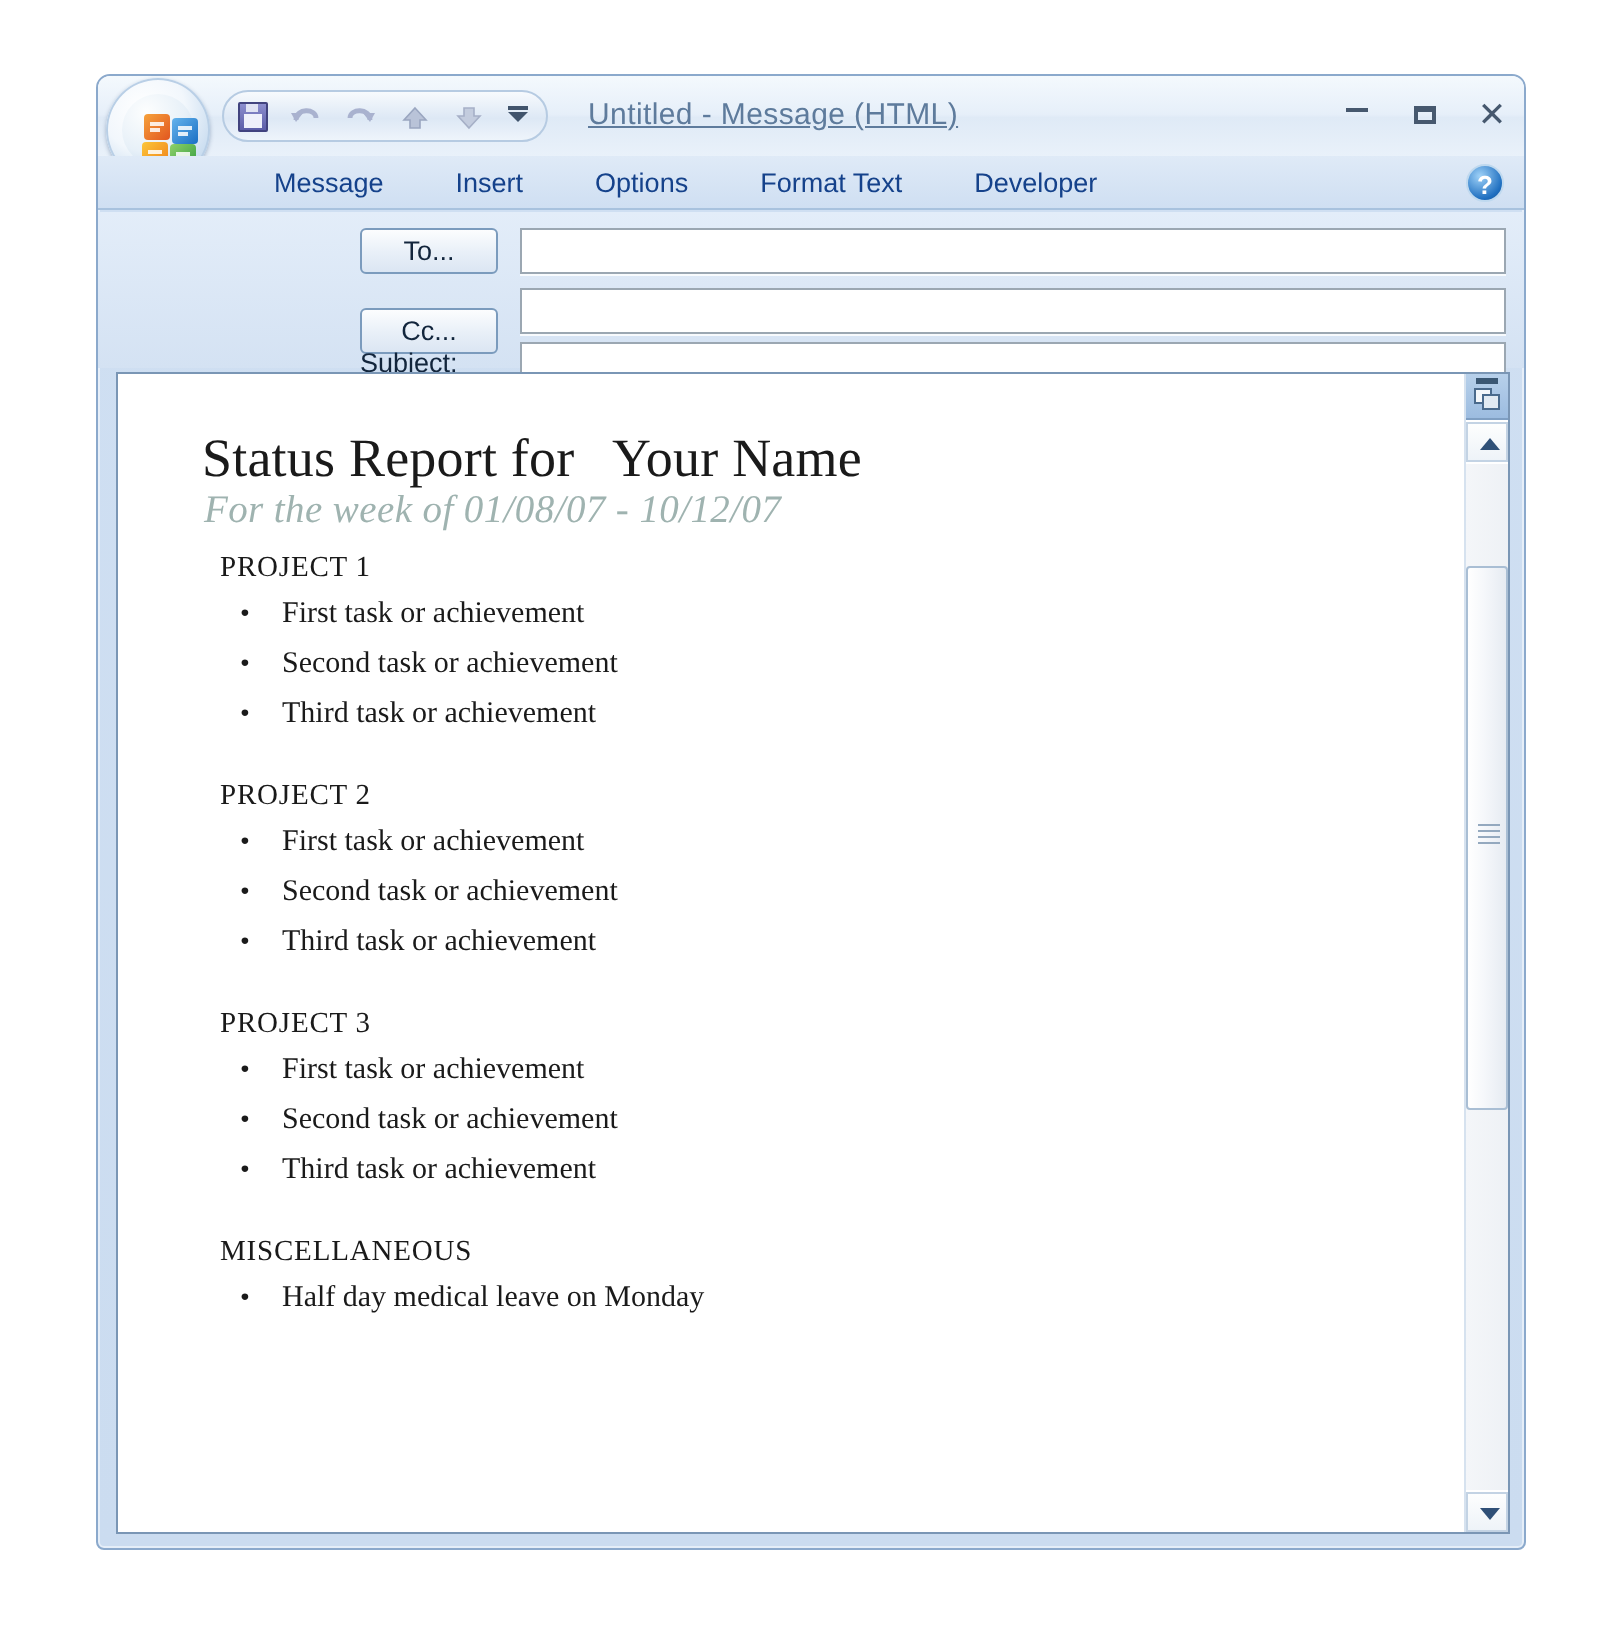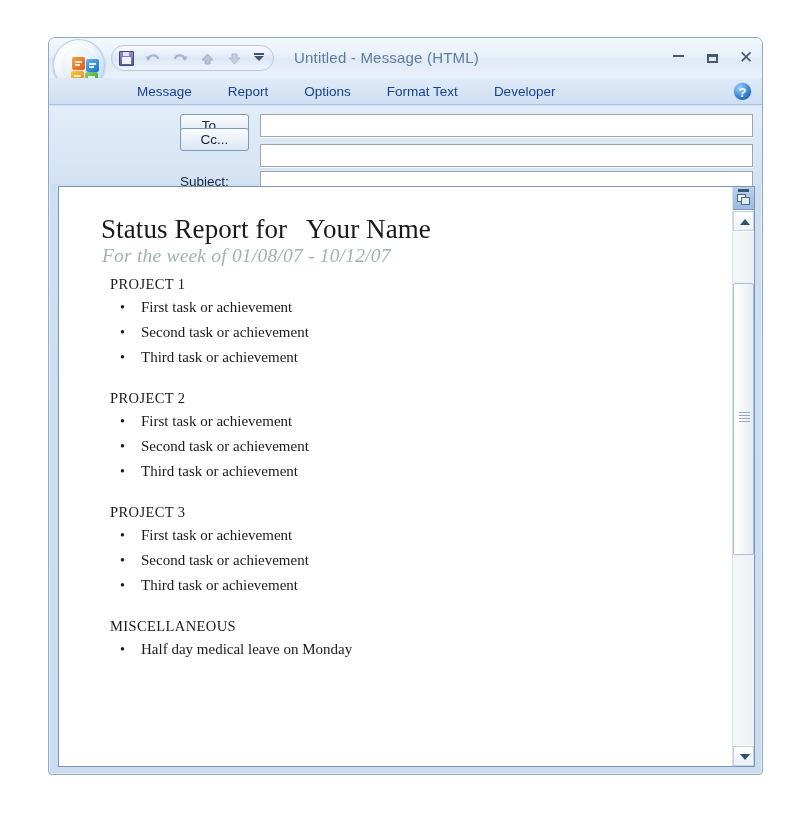--- a/index.html
+++ b/index.html
@@ -26,20 +26,21 @@
   
   #titlebar {
     position:absolute; left:0; top:0; width:100%; height:40px;
     border-radius:6px 6px 0 0;
     background: linear-gradient(to bottom,#f4f9fd 0%,#e6eff9 48%,#dfeaf6 52%,#e9f1fa 100%);
   }
   #title-text {
     position:absolute; left:245px; top:11px;
     font-size:15px; color:#5e7b9c; letter-spacing:.2px;
     white-space:nowrap;
+    text-decoration:underline;
   }
   .wbtn {
     position:absolute; top:10px; width:26px; height:20px;
     color:#46586e; font-size:15px; text-align:center; line-height:20px;
     cursor:default;
   }
   #btn-min { left:616px; }
   #btn-max { left:650px; }
   #btn-close { left:684px; font-size:17px; }
   #btn-min .g { display:inline-block; width:11px; height:2px; background:#46586e; vertical-align:6px;}
@@ -123,21 +124,21 @@
     position:absolute; left:0; top:44px; width:100%; text-align:center;
     font-size:13px; color:#1c2b3d;
   }
   .addr-btn {
     position:absolute; left:131px; width:69px; height:23px;
     background: linear-gradient(to bottom,#fcfdfe,#e9f0f8 52%,#dbe6f3);
     border:1px solid #7b9bbd; border-radius:3px;
     font-size:13.5px; color:#12253c; text-align:center; line-height:21px; cursor:default;
   }
   #to-btn { top:8px; }
-  #cc-btn { top:22px; }
+  #cc-btn { top:48px; }
   #subject-label {
     position:absolute; left:131px; top:68px; font-size:13.5px; color:#12253c;
   }
   .addr-field {
     position:absolute; left:211px; width:493px; height:23px;
     background:#ffffff; border:1px solid #9ba7b2;
     box-shadow: 0 1px 0 rgba(255,255,255,.8);
   }
   #to-field { top:8px; }
   #cc-field { top:38px; }
@@ -285,21 +286,21 @@
       <div class="q q4">
           <i class="h"></i>
           <i class="h2"></i>
         </div>
     </div>
   </div>
 
   <div id="tabstrip">
     <div id="tabs">
       <div class="tab">Message</div>
-      <div class="tab">Report</div>
+      <div class="tab">Insert</div>
       <div class="tab">Options</div>
       <div class="tab">Format Text</div>
       <div class="tab">Developer</div>
     </div>
     <div id="help-btn">?</div>
   </div>
 
   <div id="headerpane">
 
 

